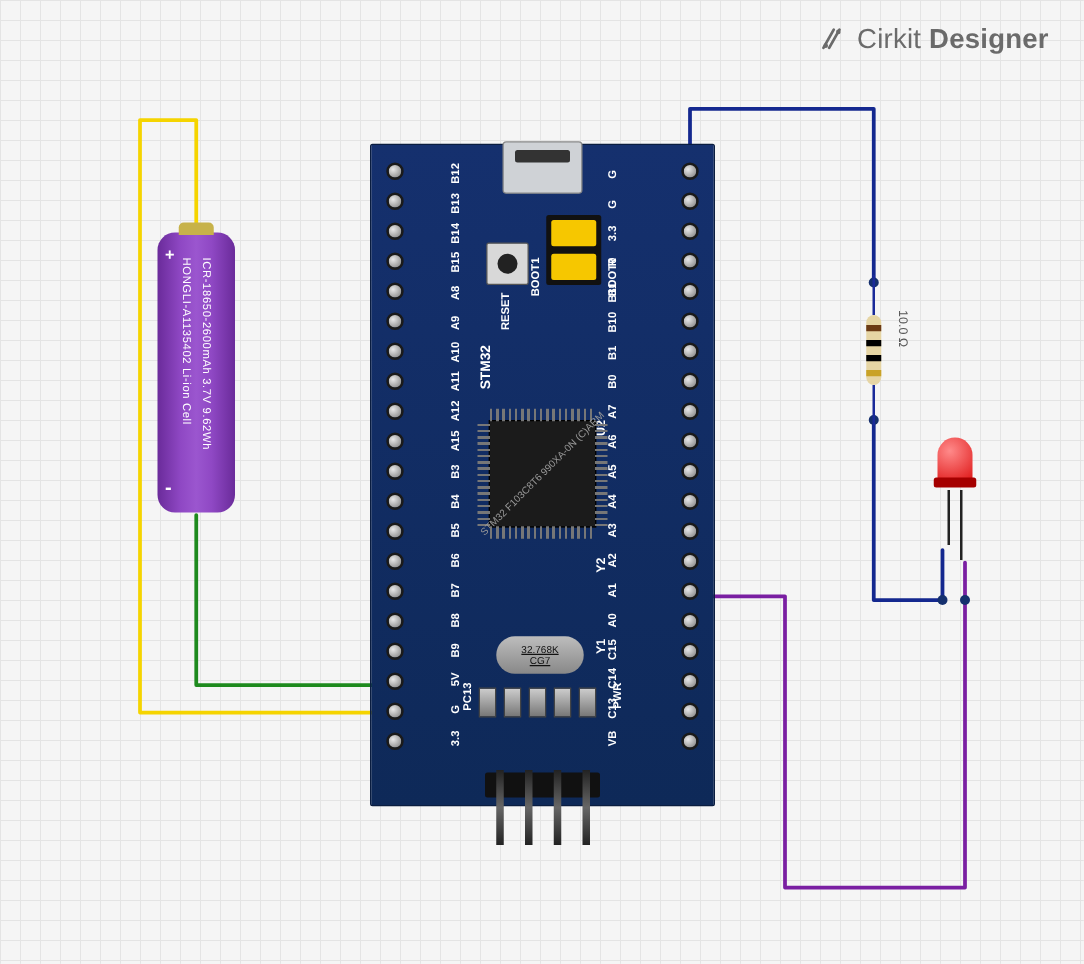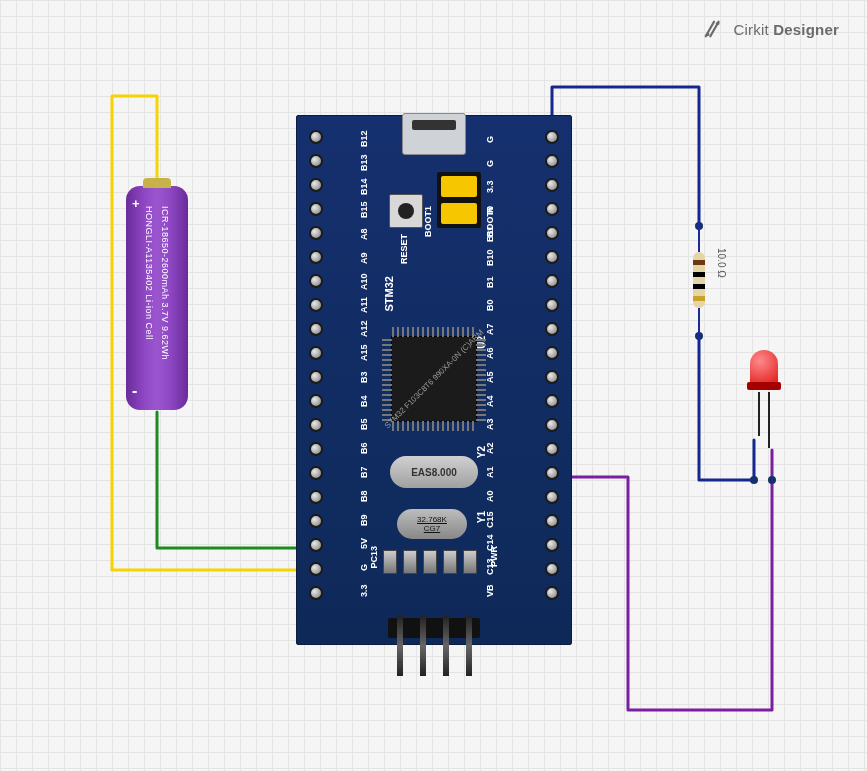--- a/index.html
+++ b/index.html
@@ -22,21 +22,21 @@
   
   .logo {
     position: absolute;
     top: 18px; right: 28px;
     display: flex;
     align-items: center;
     gap: 8px;
     color: #6b6b6b;
   }
   .logo-glyph { width: 22px; height: 22px; }
-  .logo-text { font-size: 15px; letter-spacing: .2px; }
+  .logo-text { font-size: 22px; letter-spacing: .2px; }
   .logo-text .brand { font-weight: 400; }
   .logo-text .designer { font-weight: 700; color: #6b6b6b; }
 
   
   .board {
     position: absolute;
     left: 296px; top: 115px;
     width: 276px; height: 530px;
     background: linear-gradient(#15306e,#0e2958);
     border: 1px solid #0a1d40;
@@ -296,21 +296,20 @@
     <div class="silk-pc13">PC13</div>
 
     <div class="chip">
       <div class="chip-sides-l"></div>
         <div class="chip-sides-r"></div>
       <div class="chip-text">STM32
 F103C8T6
 990XA-0N
 (C)ARM</div>
     </div>
-    <div class="crystal-big">EAS8.000</div>
     <div class="crystal-small">
       <span>32.768K</span>
       <span>CG7</span>
     </div>
     <div class="smd-row">
       <div class="smd"></div>
         <div class="smd"></div>
         <div class="smd"></div>
         <div class="smd"></div>
         <div class="smd"></div>

